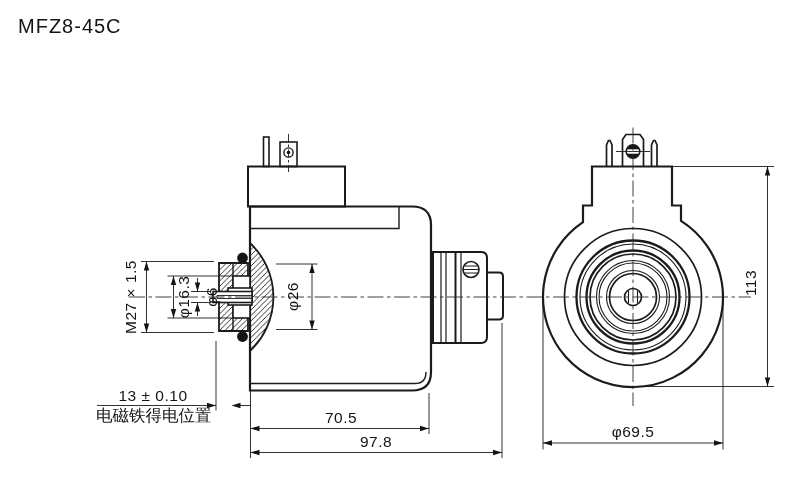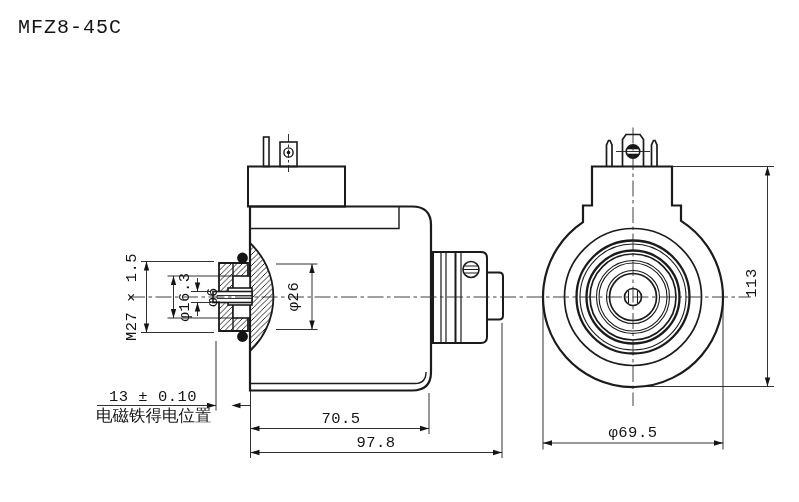--- a/index.html
+++ b/index.html
@@ -1,17 +1,17 @@
 <!DOCTYPE html>
 <html><head>
 <meta charset="utf-8">
 <style>
   html,body{margin:0;padding:0;background:#fff;}
   #canvas{position:relative;width:799px;height:502px;background:#fff;overflow:hidden;
-          font-family:Liberation Mono, monospace;}
+          font-family:Liberation Sans, sans-serif;}
   svg{display:block}
   text{fill:#141414;}
   .dim-text{font-size:15.5px;letter-spacing:.5px;}
   .cjk-text{font-size:16.5px;}
   .title-text{font-size:20px;letter-spacing:1px;}
 </style>
 </head>
 <body>
 
 <div id="canvas">

